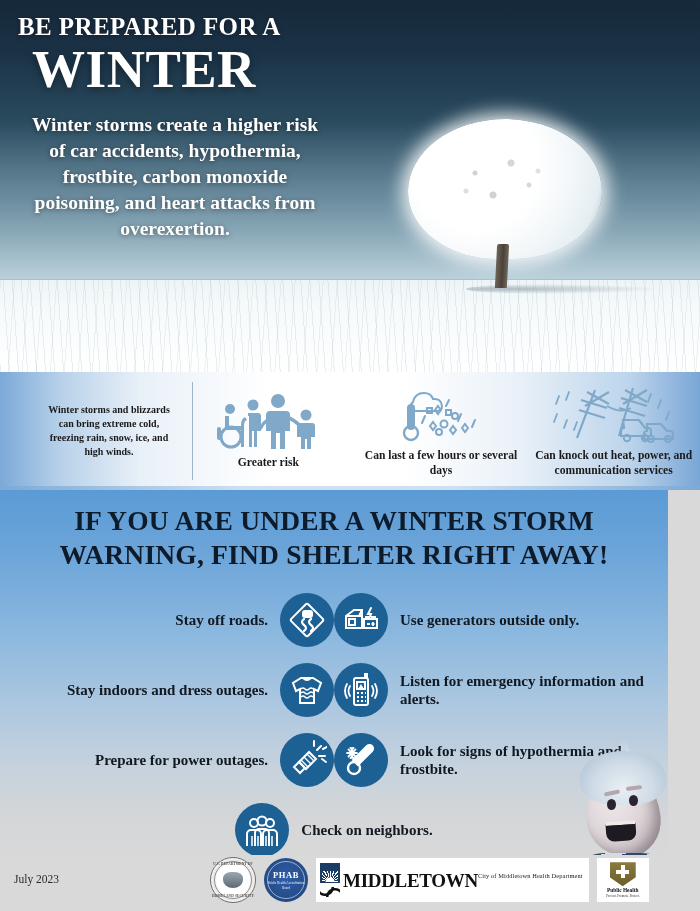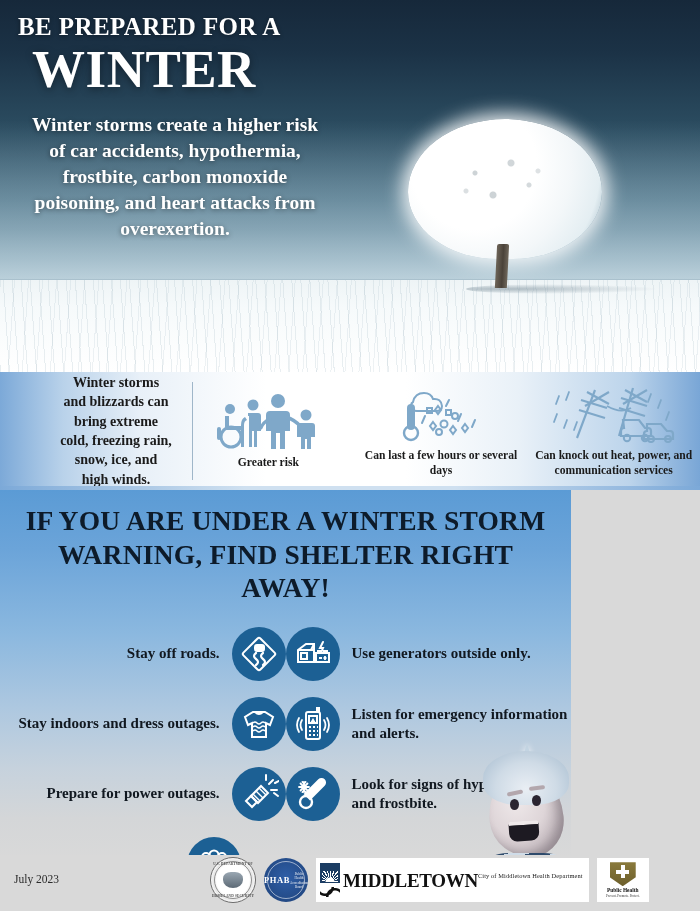--- a/index.html
+++ b/index.html
@@ -102,38 +102,38 @@
   .band {
     position:relative; width:700px; height:118px;
     background: linear-gradient(90deg,
       #7ca9d8 0%, #b9d2ea 9%, #e8f0f8 20%, #ffffff 38%,
       #ffffff 58%, #e9f1f8 74%, #bcd4eb 90%, #79a6d6 100%);
     overflow:hidden;
   }
   .band-inner { position:absolute; inset:0; display:flex; align-items:center; }
   .band-col { position:relative; box-sizing:border-box; }
   .band-col.text {
-    width:182px; padding-left:60px; padding-right:10px;
-    font-size:14px; line-height:1.38; font-weight:bold; color:#1a1a1a; text-align:center;
+    width:182px; padding-left:46px; padding-right:10px;
+    font-size:10px; line-height:1.38; font-weight:bold; color:#1a1a1a; text-align:center;
   }
   .band-divider {
     position:absolute; left:192px; top:10px; width:1px; height:98px;
     background:#9fb6c9;
   }
   .band-col.item { flex:1; text-align:center; padding:0 4px; }
   .band-icon { height:60px; display:flex; align-items:flex-end; justify-content:center; }
   .band-cap { font-size:11.6px; font-weight:bold; color:#1a1a1a; line-height:1.3; margin-top:4px; }
   .band-bottom-rule {
     position:absolute; left:0; bottom:0; width:700px; height:4px;
     background: linear-gradient(90deg,#7ca9d8,#cfe0f0 35%,#cfe0f0 65%,#7ca9d8);
   }
 
   
   .main {
-    position:relative; width:571px; height:421px;
+    position:relative; width:668px; height:421px;
     background: linear-gradient(180deg,
       #5b9bd5 0%, #6ba4d9 14%, #8bb8df 34%, #aec8e0 52%,
       #c6d2dd 66%, #d4d6d8 78%, #d9d9d9 88%, #d9d9d9 100%);
     overflow:hidden;
   }
   .main-head {
     text-align:center; color:#0d1b2a; font-weight:bold;
     font-size:27.5px; line-height:1.22; padding:14px 16px 0 16px; letter-spacing:.2px;
   }
   .tips { position:relative; margin-top:14px; }
@@ -229,21 +229,21 @@
   .logo-dhs .txt-top, .logo-dhs .txt-bot {
     position:absolute; left:0; width:44px; text-align:center;
     font-size:3.4px; letter-spacing:.2px; color:#4a4a4a; font-weight:bold;
   }
   .logo-dhs .txt-top { top:4px; }
   .logo-dhs .txt-bot { bottom:4px; }
   .logo-phab {
     width:44px; height:44px; border-radius:50%;
     background: radial-gradient(circle at 50% 45%, #2f5fa8 0%, #234a86 70%, #1b3b6d 100%);
     position:relative; display:flex; align-items:center; justify-content:center;
-    flex-direction:row; color:#fff;
+    flex-direction:column; color:#fff;
   }
   .logo-phab .p1 { font-size:8.5px; font-weight:bold; letter-spacing:.6px; }
   .logo-phab .p2 { font-size:3.3px; line-height:1.25; text-align:center; margin-top:1px; opacity:.92; }
   .logo-phab .ring { position:absolute; inset:3px; border-radius:50%; border:1px solid rgba(255,255,255,.55); }
   .logo-mid {
     background:#ffffff; padding:3px 6px 3px 4px; display:flex; align-items:center; gap:3px;
     height:44px; box-sizing:border-box;
   }
   .logo-mid .mark {
     width:20px; height:34px; display:flex; flex-direction:column; justify-content:space-between;

